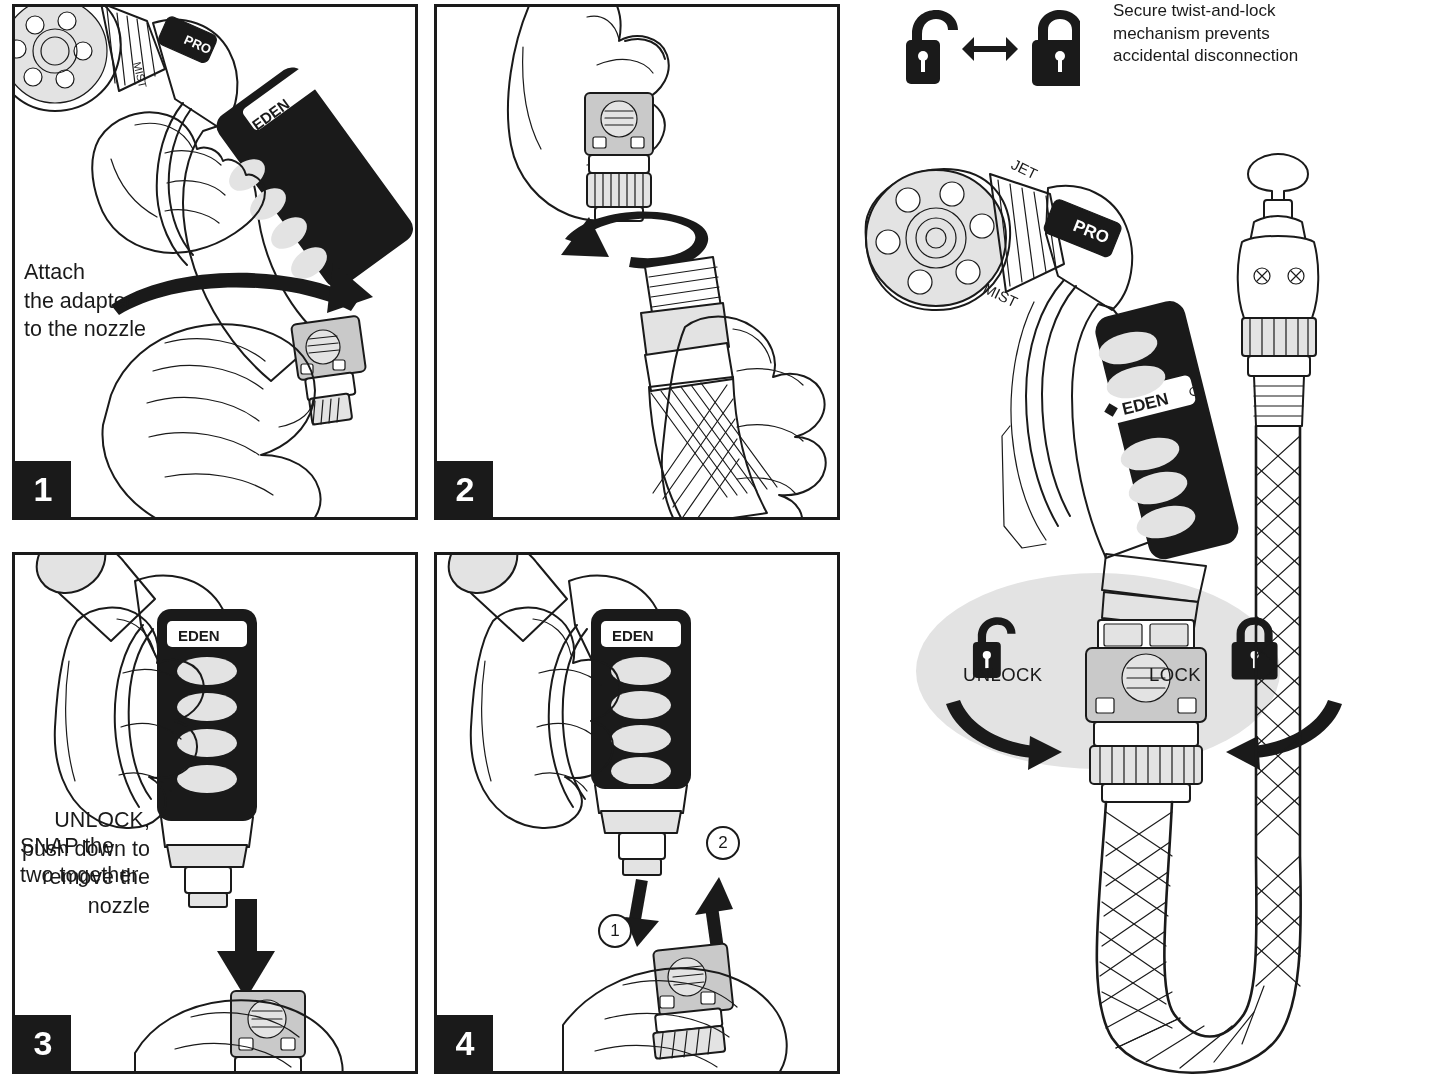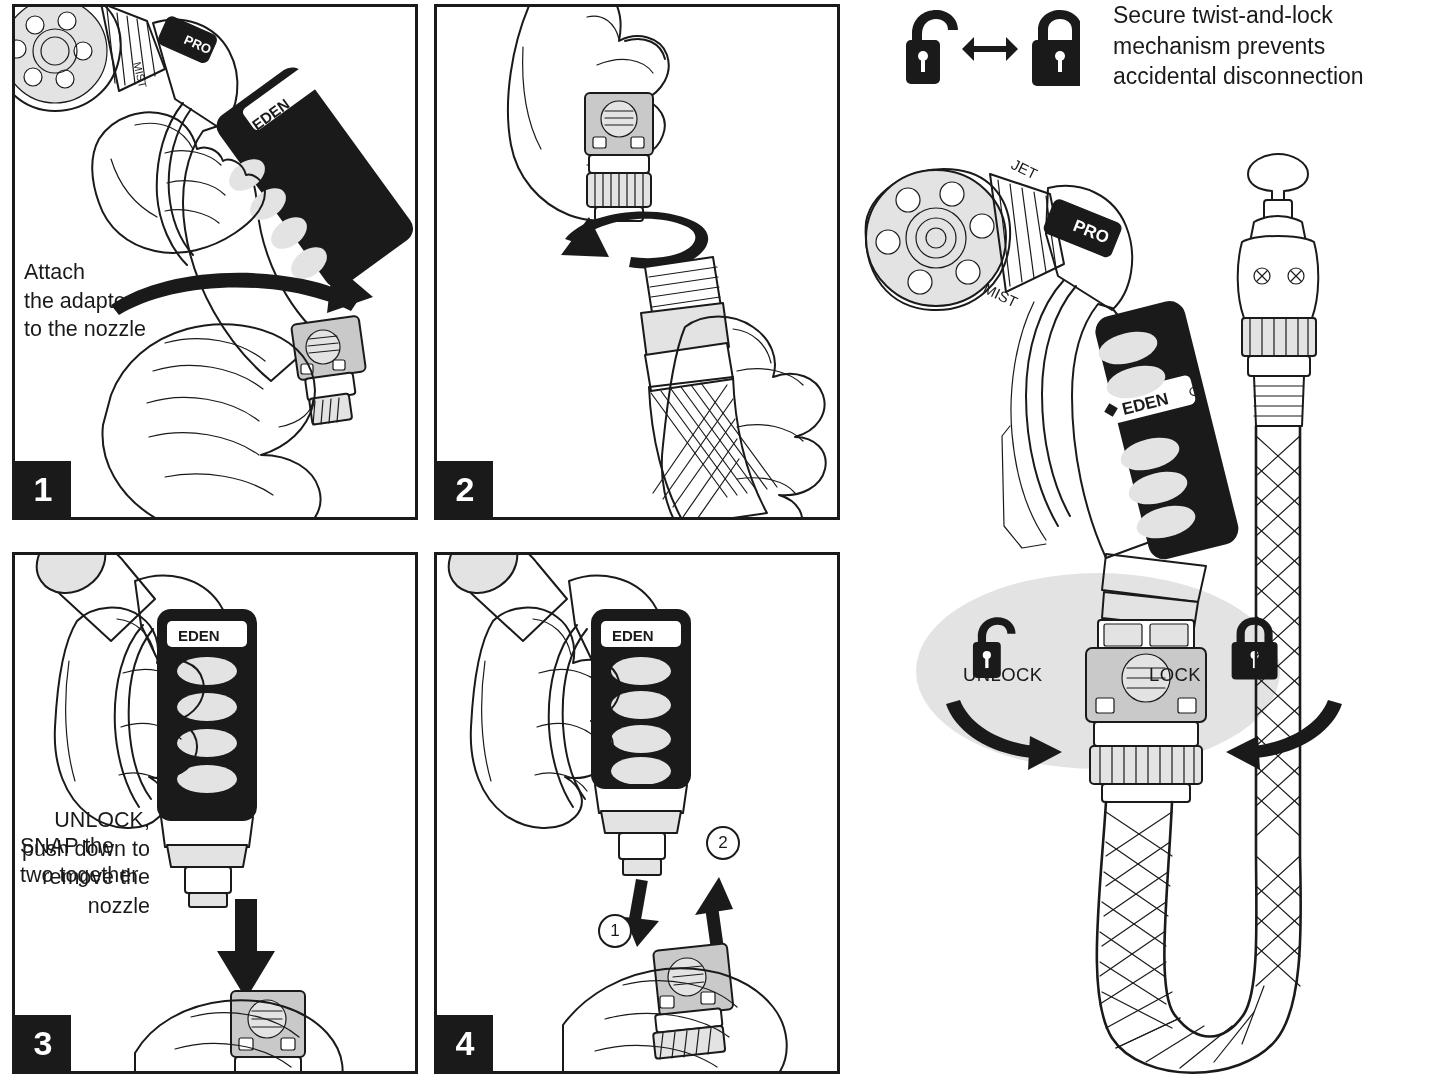--- a/index.html
+++ b/index.html
@@ -68,21 +68,21 @@
     left: 900px;
     top: 6px;
     width: 180px;
     height: 86px;
   }
   .banner-text {
     position: absolute;
     left: 1113px;
     top: 0px;
     width: 330px;
-    font-size: 23px;
+    font-size: 17px;
     line-height: 1.33;
     white-space: pre-line;
   }
 
   .hero {
     position: absolute;
     left: 850px;
     top: 96px;
     width: 590px;
     height: 985px;

